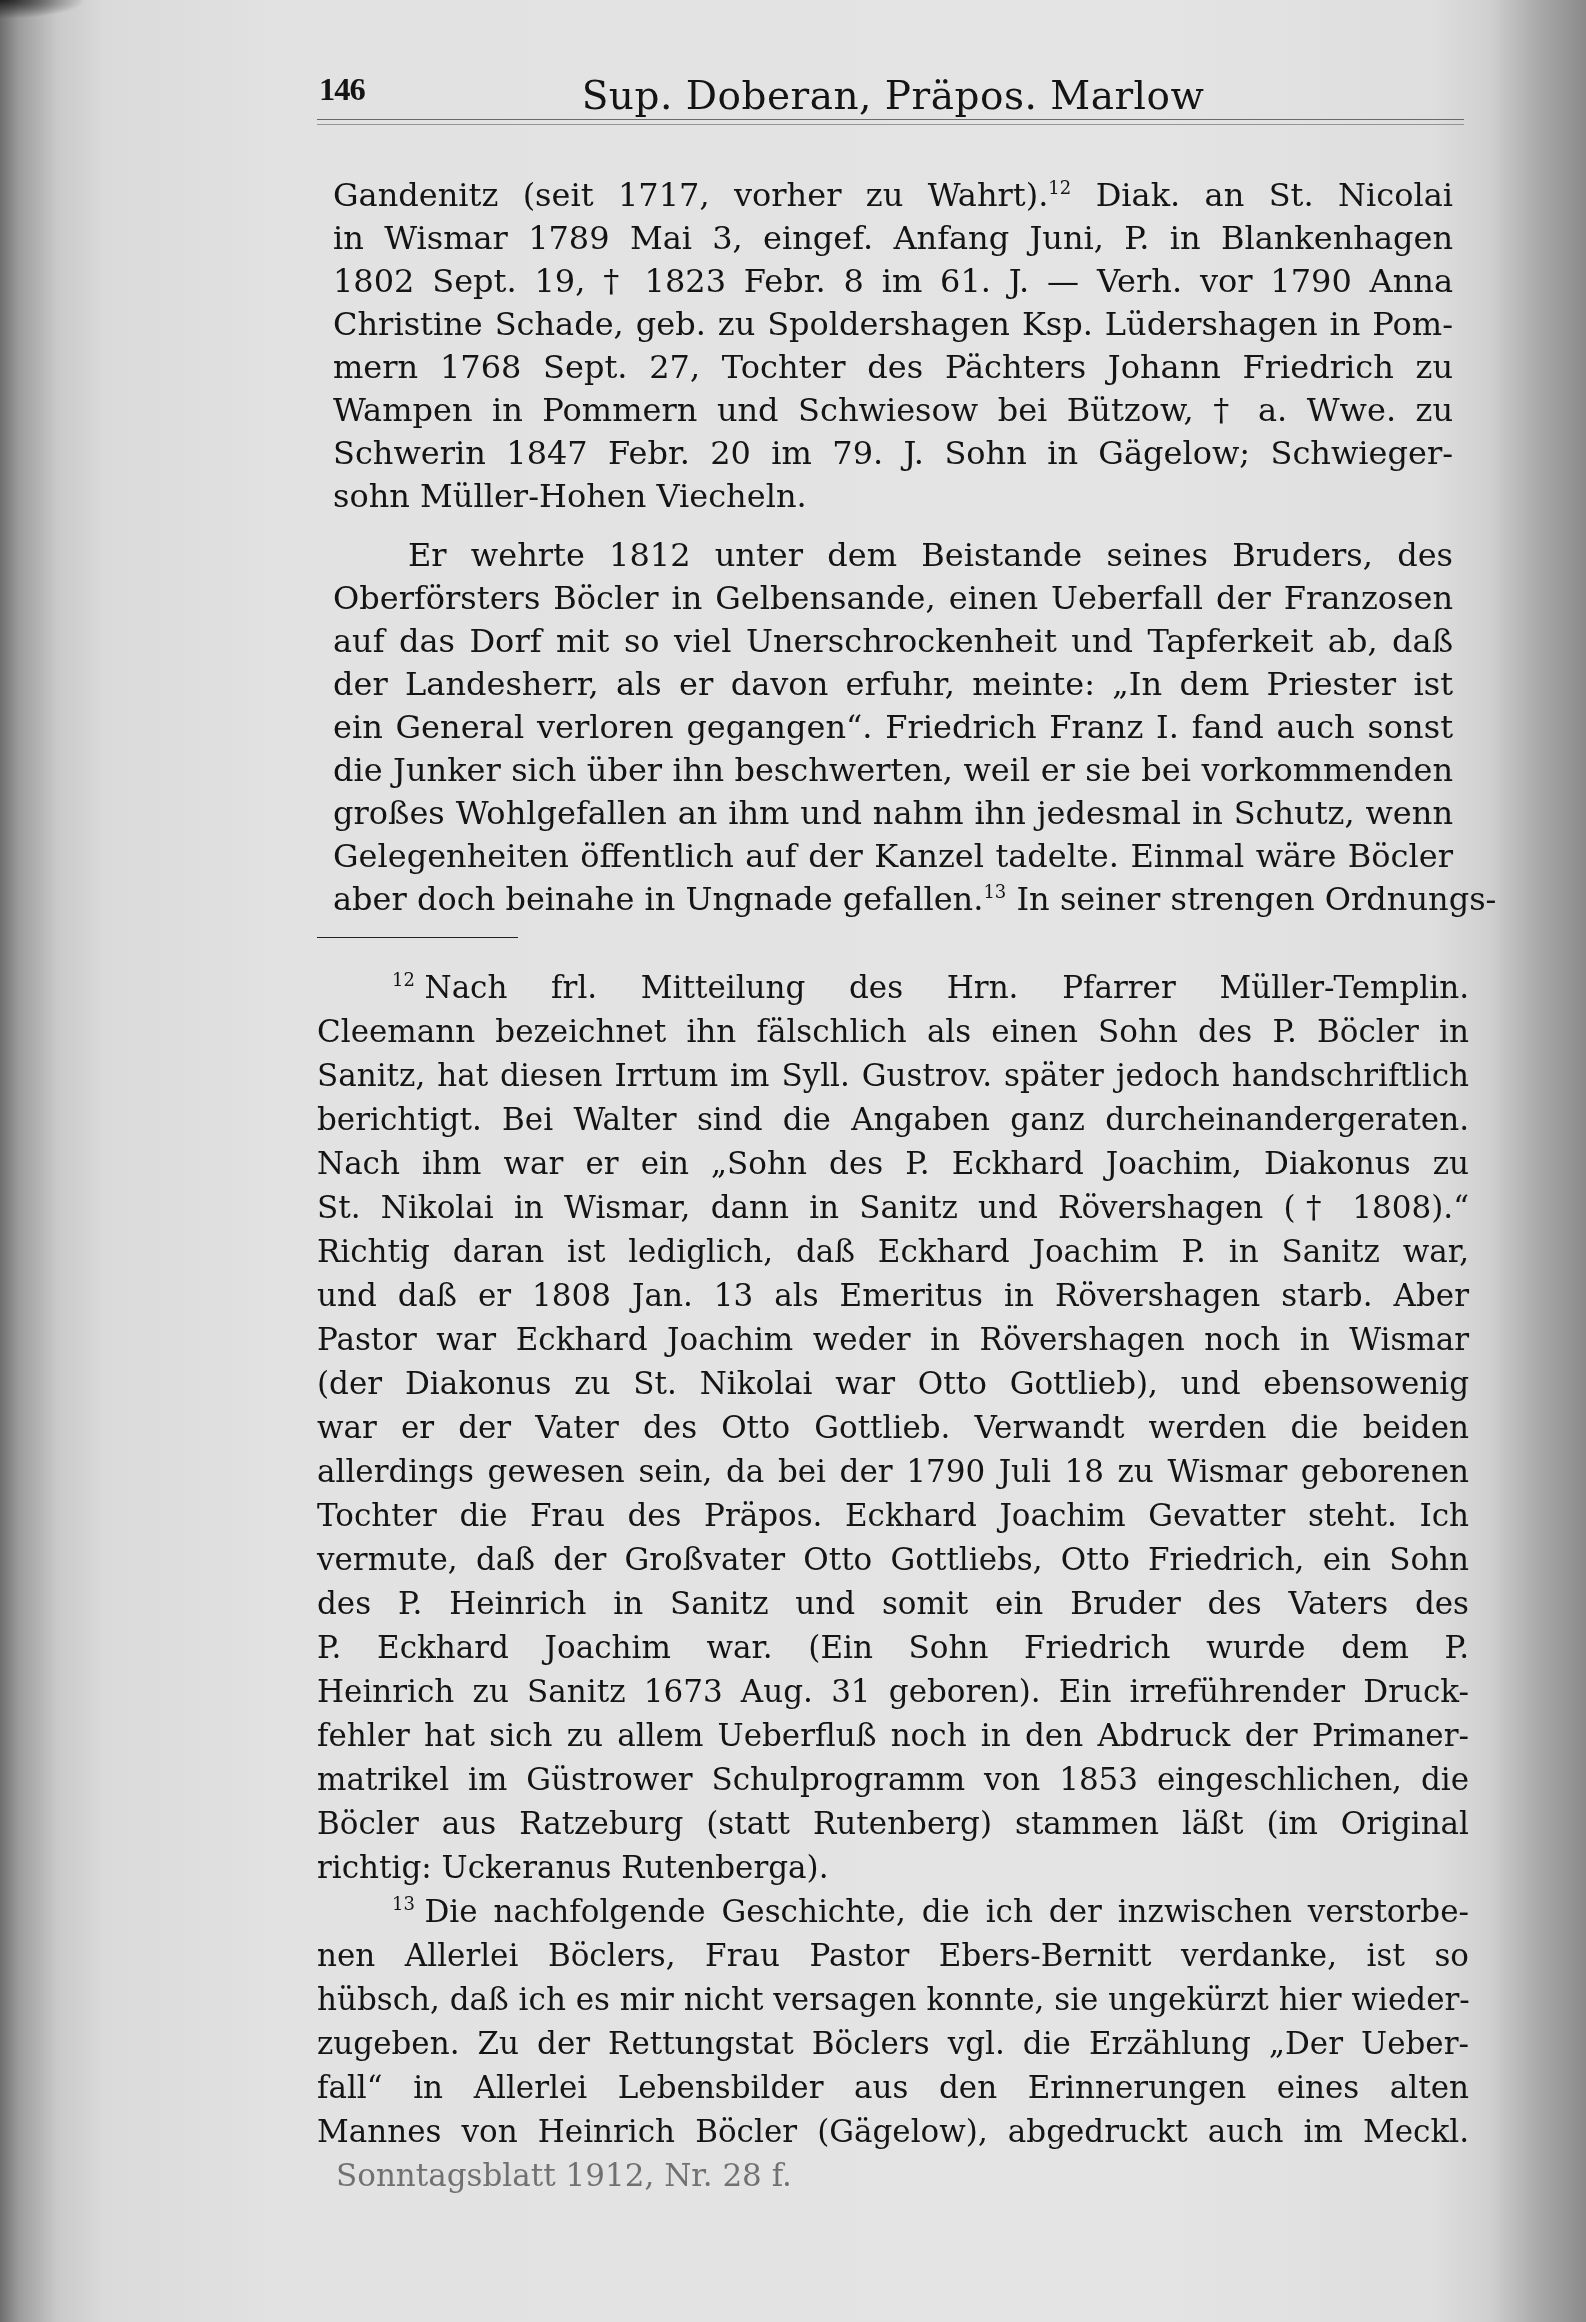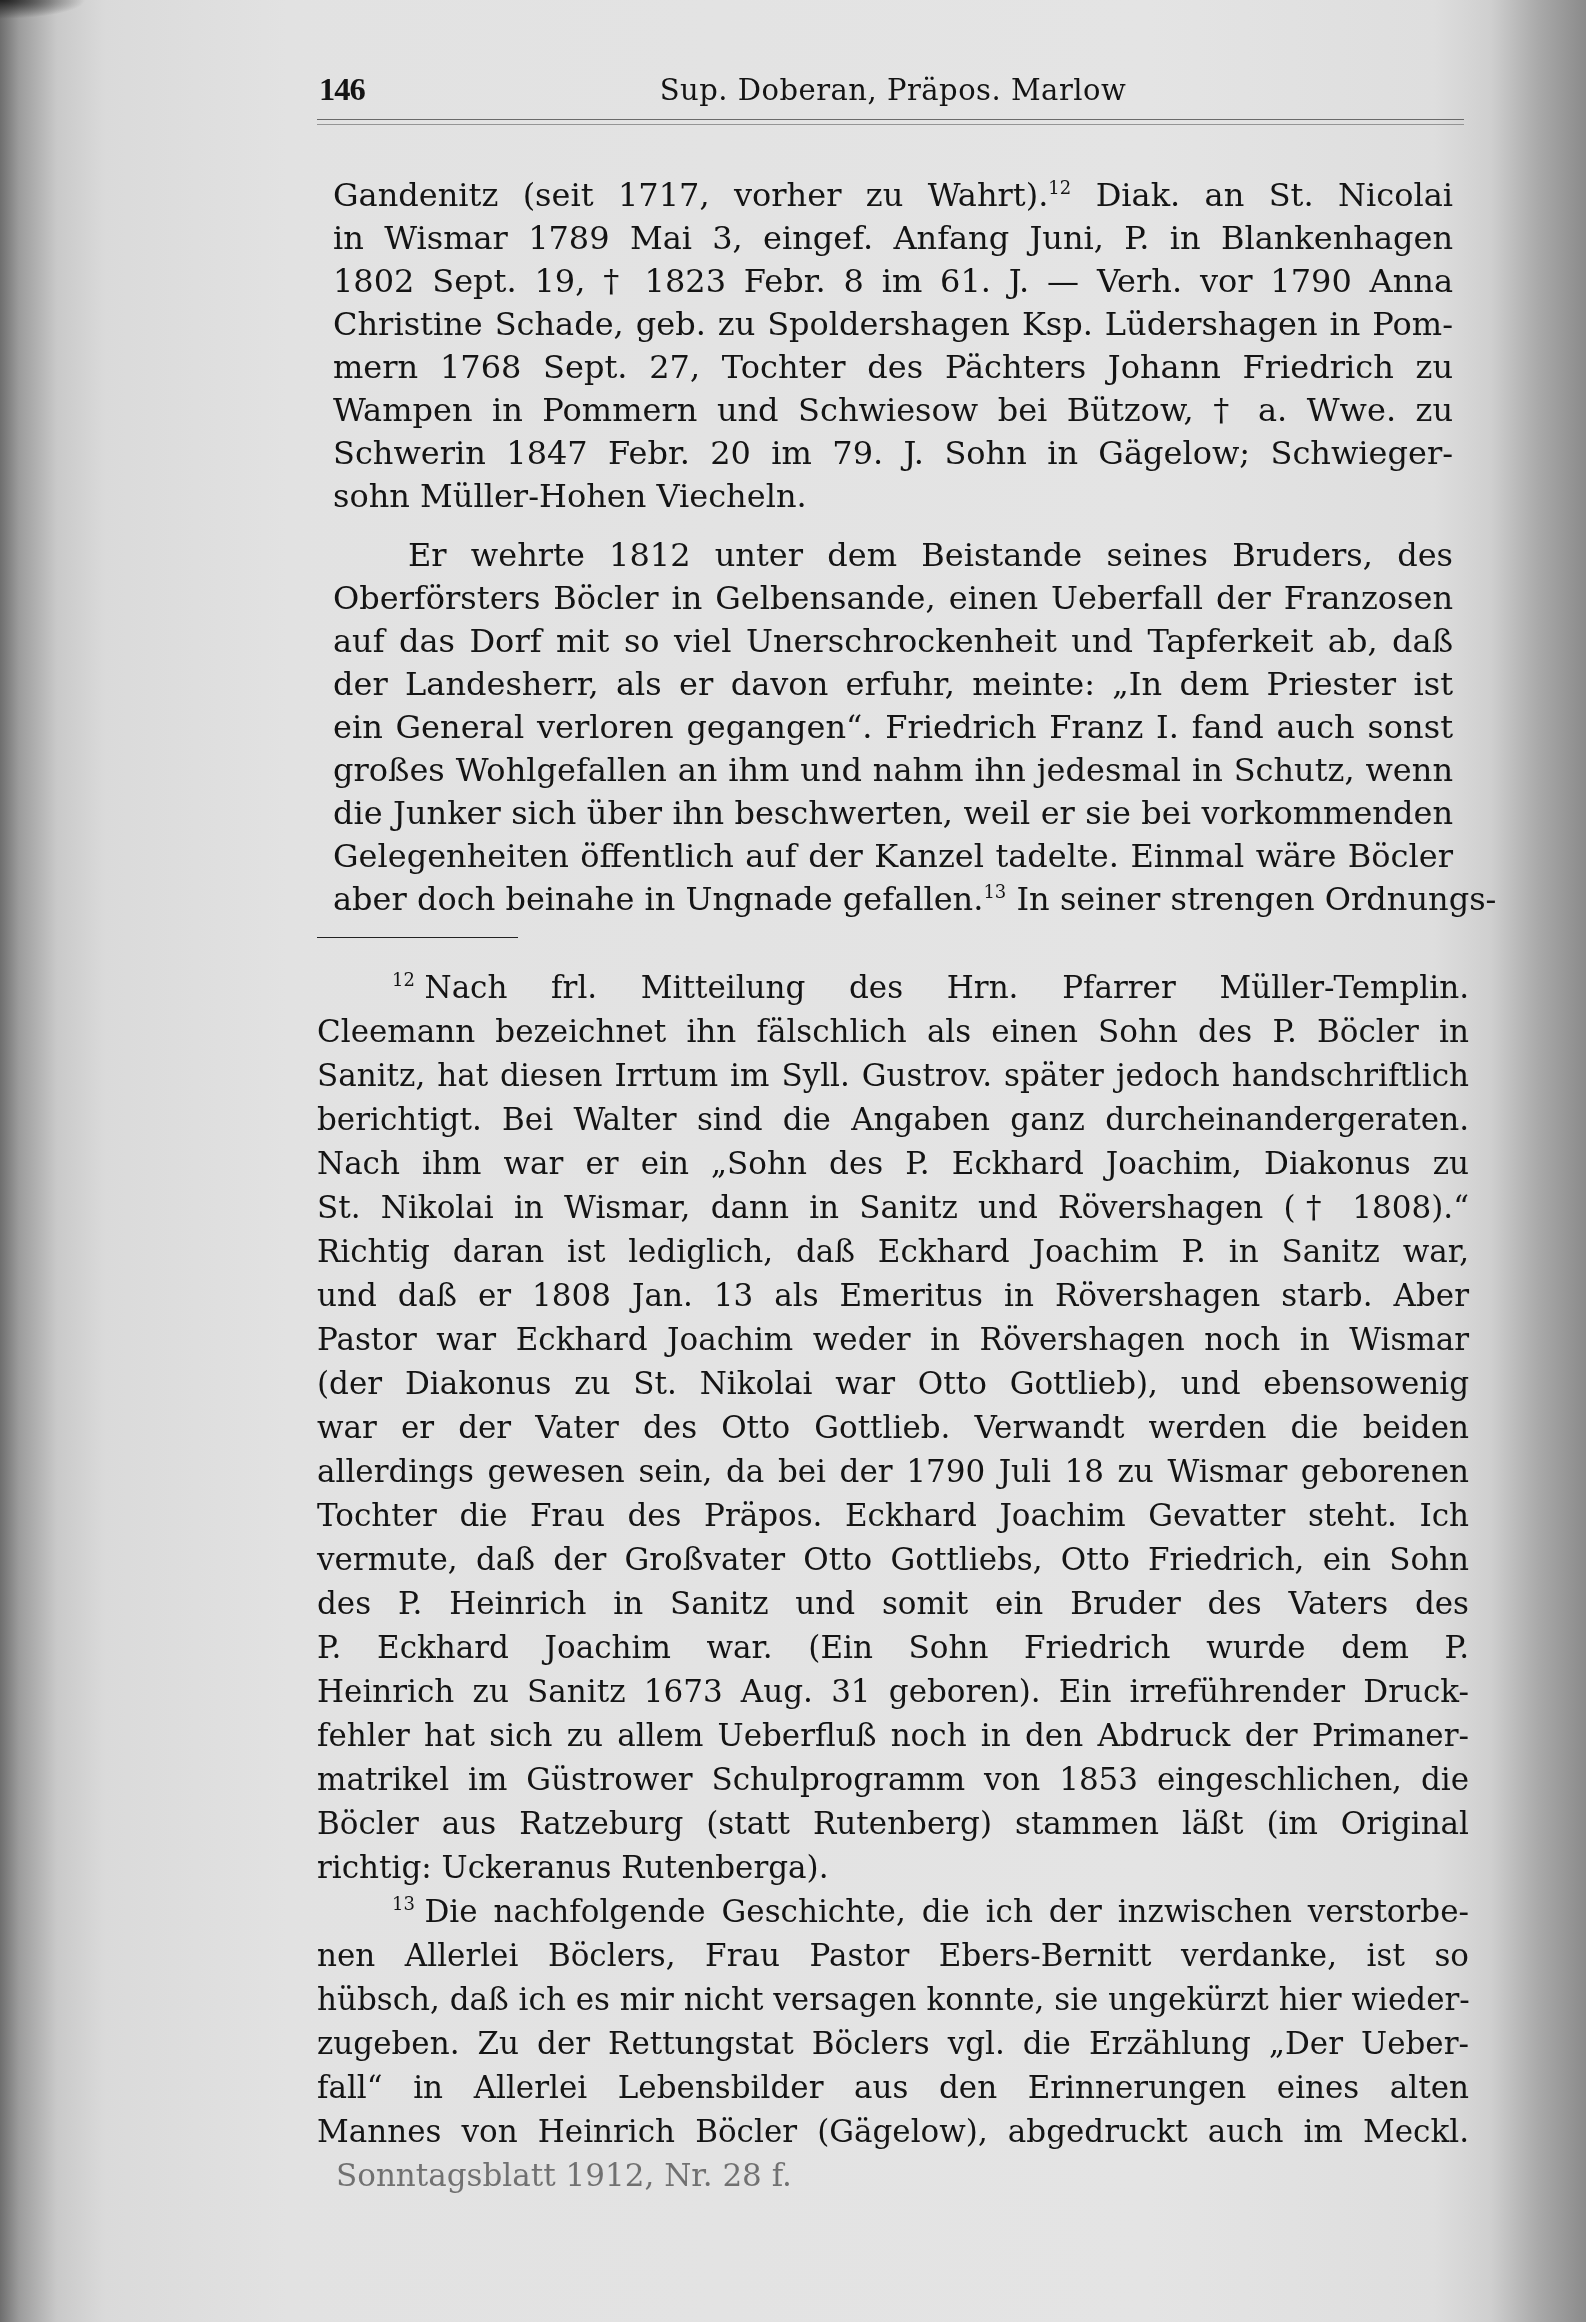--- a/index.html
+++ b/index.html
@@ -42,21 +42,21 @@
       font-size: 32.5px;
       font-weight: bold;
       letter-spacing: -1px;
     }
     .running-title {
       position: absolute;
       left: 0; right: 0;
       top: 5.7px;
       text-align: center;
       font-family: "DejaVu Serif", serif;
-      font-size: 29px;
+      font-size: 39px;
       letter-spacing: 0.5px;
     }
     .head-rule {
       position: absolute;
       left: 0;
       top: 52px;
       width: 1147px;
       height: 5.7px;
       border-top: 1.9px solid #555;
       border-bottom: 1.9px solid #888;
@@ -136,22 +136,22 @@
       <span class="line">Wampen in Pommern und Schwiesow bei Bützow, † a. Wwe. zu</span>
       <span class="line">Schwerin 1847 Febr. 20 im 79. J. Sohn in Gägelow; Schwieger-</span>
       <span class="line last">sohn Müller-Hohen Viecheln.</span>
     </p>
     <p>
       <span class="line" style="padding-left:75px">Er wehrte 1812 unter dem Beistande seines Bruders, des</span>
       <span class="line">Oberförsters Böcler in Gelbensande, einen Ueberfall der Franzosen</span>
       <span class="line">auf das Dorf mit so viel Unerschrockenheit und Tapferkeit ab, daß</span>
       <span class="line">der Landesherr, als er davon erfuhr, meinte: „In dem Priester ist</span>
       <span class="line">ein General verloren gegangen“. Friedrich Franz I. fand auch sonst</span>
+      <span class="line">die Junker sich über ihn beschwerten, weil er sie bei vorkommenden</span>
       <span class="line">großes Wohlgefallen an ihm und nahm ihn jedesmal in Schutz, wenn</span>
-      <span class="line">die Junker sich über ihn beschwerten, weil er sie bei vorkommenden</span>
       <span class="line">Gelegenheiten öffentlich auf der Kanzel tadelte. Einmal wäre Böcler</span>
       <span class="line"><span>aber doch beinahe in Ungnade gefallen.</span><sup>13</sup><span> In seiner strengen Ordnungs-</span></span>
     </p>
   </div>
 
   <div class="footnote-rule"></div>
 
   <div class="footnotes">
     <div class="footnote">
       <span class="line first"><span class="fn-mark">12</span><span>Nach frl. Mitteilung des Hrn. Pfarrer Müller-Templin.</span></span>

